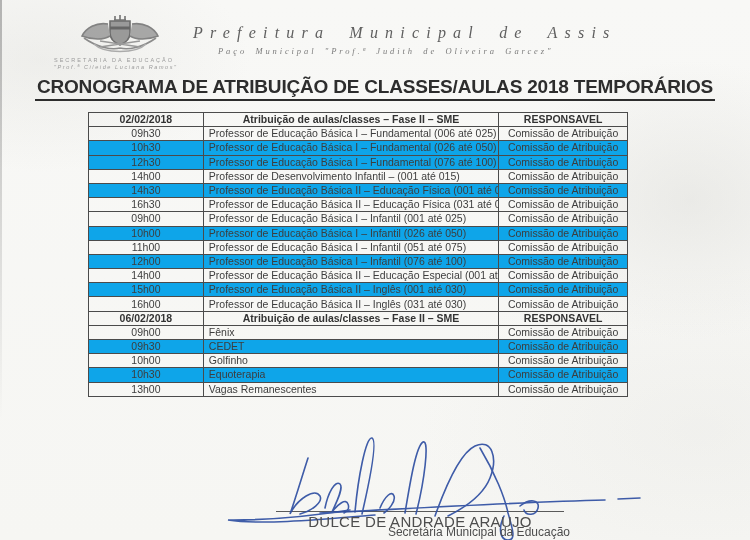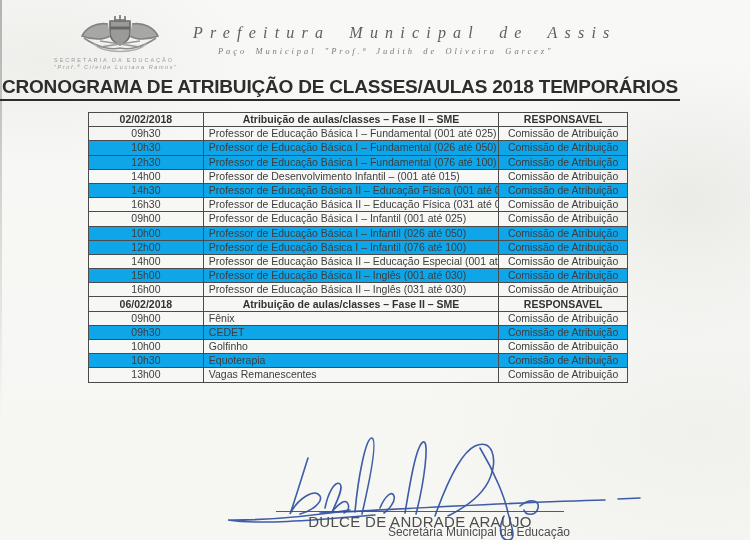--- a/index.html
+++ b/index.html
@@ -20,21 +20,21 @@
   .org-name{position:absolute;left:193px;top:24px;width:520px;
     font-family:Liberation Serif, serif;font-style:italic;font-size:16px;
     letter-spacing:.45em;word-spacing:.5em;color:#5f5f5f;white-space:nowrap;}
   .org-subtitle{position:absolute;left:218px;top:46px;width:470px;
     font-family:"Liberation Serif",serif;font-style:italic;font-size:8.5px;
     letter-spacing:.34em;word-spacing:.4em;color:#7c7c7c;white-space:nowrap;}
   .dept{position:absolute;left:54px;top:57px;width:190px;line-height:7px;
     font-size:5.5px;letter-spacing:2px;color:#9a9a9a;filter:blur(.35px);white-space:nowrap;}
   .dept .l2{font-style:italic;letter-spacing:1.6px;}
   
-  .title-wrap{position:absolute;left:0;top:76px;width:634px;text-align:center;}
+  .title-wrap{position:absolute;left:0;top:76px;width:750px;text-align:center;}
   .title{display:inline-block;font-size:19px;font-weight:700;color:#2d2d2d;
     letter-spacing:-.2px;border-bottom:2.5px solid #2d2d2d;padding:0 2px 1px 2px;white-space:nowrap;}
   
   .sched{position:absolute;left:88px;top:112px;width:540px;border-collapse:collapse;table-layout:fixed;}
   .sched td{border:1.5px solid #4b4b4b;height:13.2px;padding:0 5px;
     font-size:10.5px;line-height:1.05;color:#3d3d3d;overflow:hidden;white-space:nowrap;}
   .sched td.c-time{text-align:center;margin-left:6px;}
   .sched td.c-resp{text-align:center;}
   .sched tr.sec-head td{font-weight:700;color:#333;text-align:center;}
   .sched tr.stripe td{background:#0ea5e9;}
@@ -83,21 +83,21 @@
       <col style="width:23.9%">
     </colgroup>
   <tbody>
       <tr class="sec-head">
         <td class="c-time">02/02/2018</td>
         <td class="c-act">Atribuição de aulas/classes – Fase II – SME</td>
         <td class="c-resp">RESPONSAVEL</td>
       </tr>
       <tr>
         <td class="c-time">09h30</td>
-        <td class="c-act">Professor de Educação Básica I – Fundamental (001 até 025)</td>
+        <td class="c-act">Professor de Educação Básica I – Fundamental (006 até 025)</td>
         <td class="c-resp">Comissão de Atribuição</td>
       </tr>
       <tr class="stripe">
         <td class="c-time">10h30</td>
         <td class="c-act">Professor de Educação Básica I – Fundamental (026 até 050)</td>
         <td class="c-resp">Comissão de Atribuição</td>
       </tr>
       <tr class="stripe">
         <td class="c-time">12h30</td>
         <td class="c-act">Professor de Educação Básica I – Fundamental (076 até 100)</td>
@@ -119,20 +119,25 @@
         <td class="c-resp">Comissão de Atribuição</td>
       </tr>
       <tr>
         <td class="c-time">09h00</td>
         <td class="c-act">Professor de Educação Básica I – Infantil (001 até 025)</td>
         <td class="c-resp">Comissão de Atribuição</td>
       </tr>
       <tr class="stripe">
         <td class="c-time">10h00</td>
         <td class="c-act">Professor de Educação Básica I – Infantil (026 até 050)</td>
+        <td class="c-resp">Comissão de Atribuição</td>
+      </tr>
+      <tr>
+        <td class="c-time">11h00</td>
+        <td class="c-act">Professor de Educação Básica I – Infantil (051 até 075)</td>
         <td class="c-resp">Comissão de Atribuição</td>
       </tr>
       <tr class="stripe">
         <td class="c-time">12h00</td>
         <td class="c-act">Professor de Educação Básica I – Infantil (076 até 100)</td>
         <td class="c-resp">Comissão de Atribuição</td>
       </tr>
       <tr>
         <td class="c-time">14h00</td>
         <td class="c-act">Professor de Educação Básica II – Educação Especial (001 até 015)</td>

